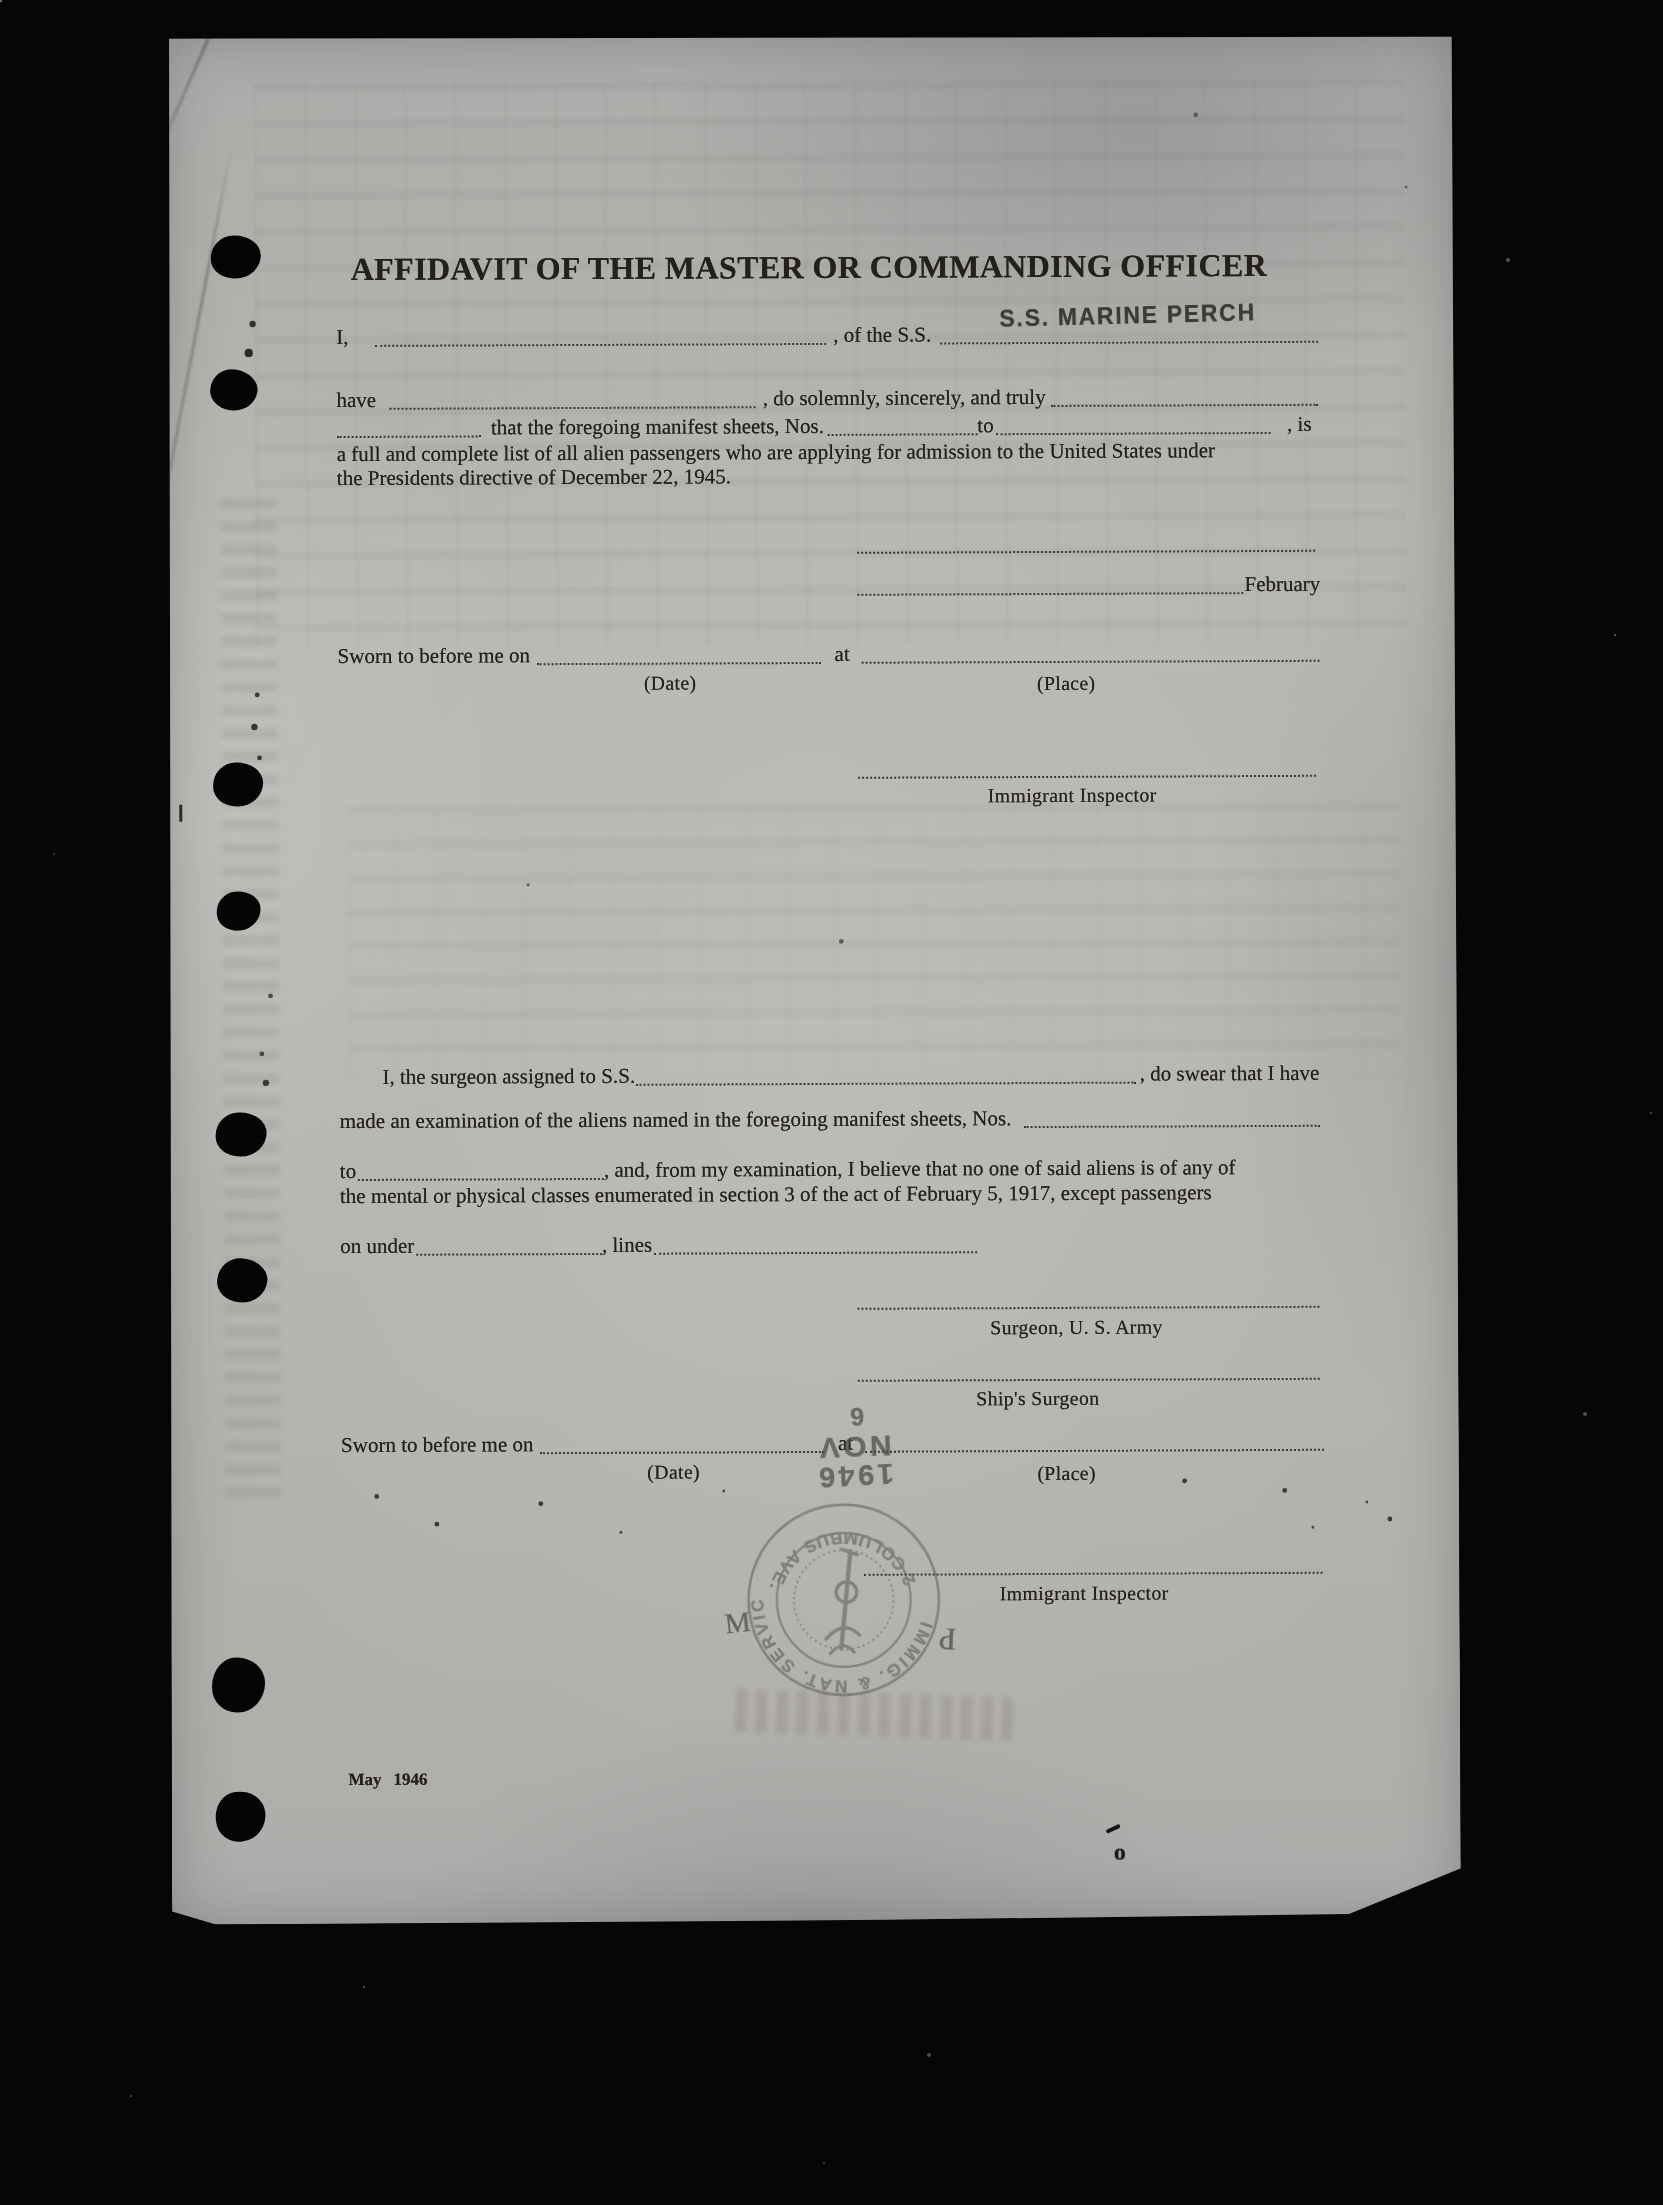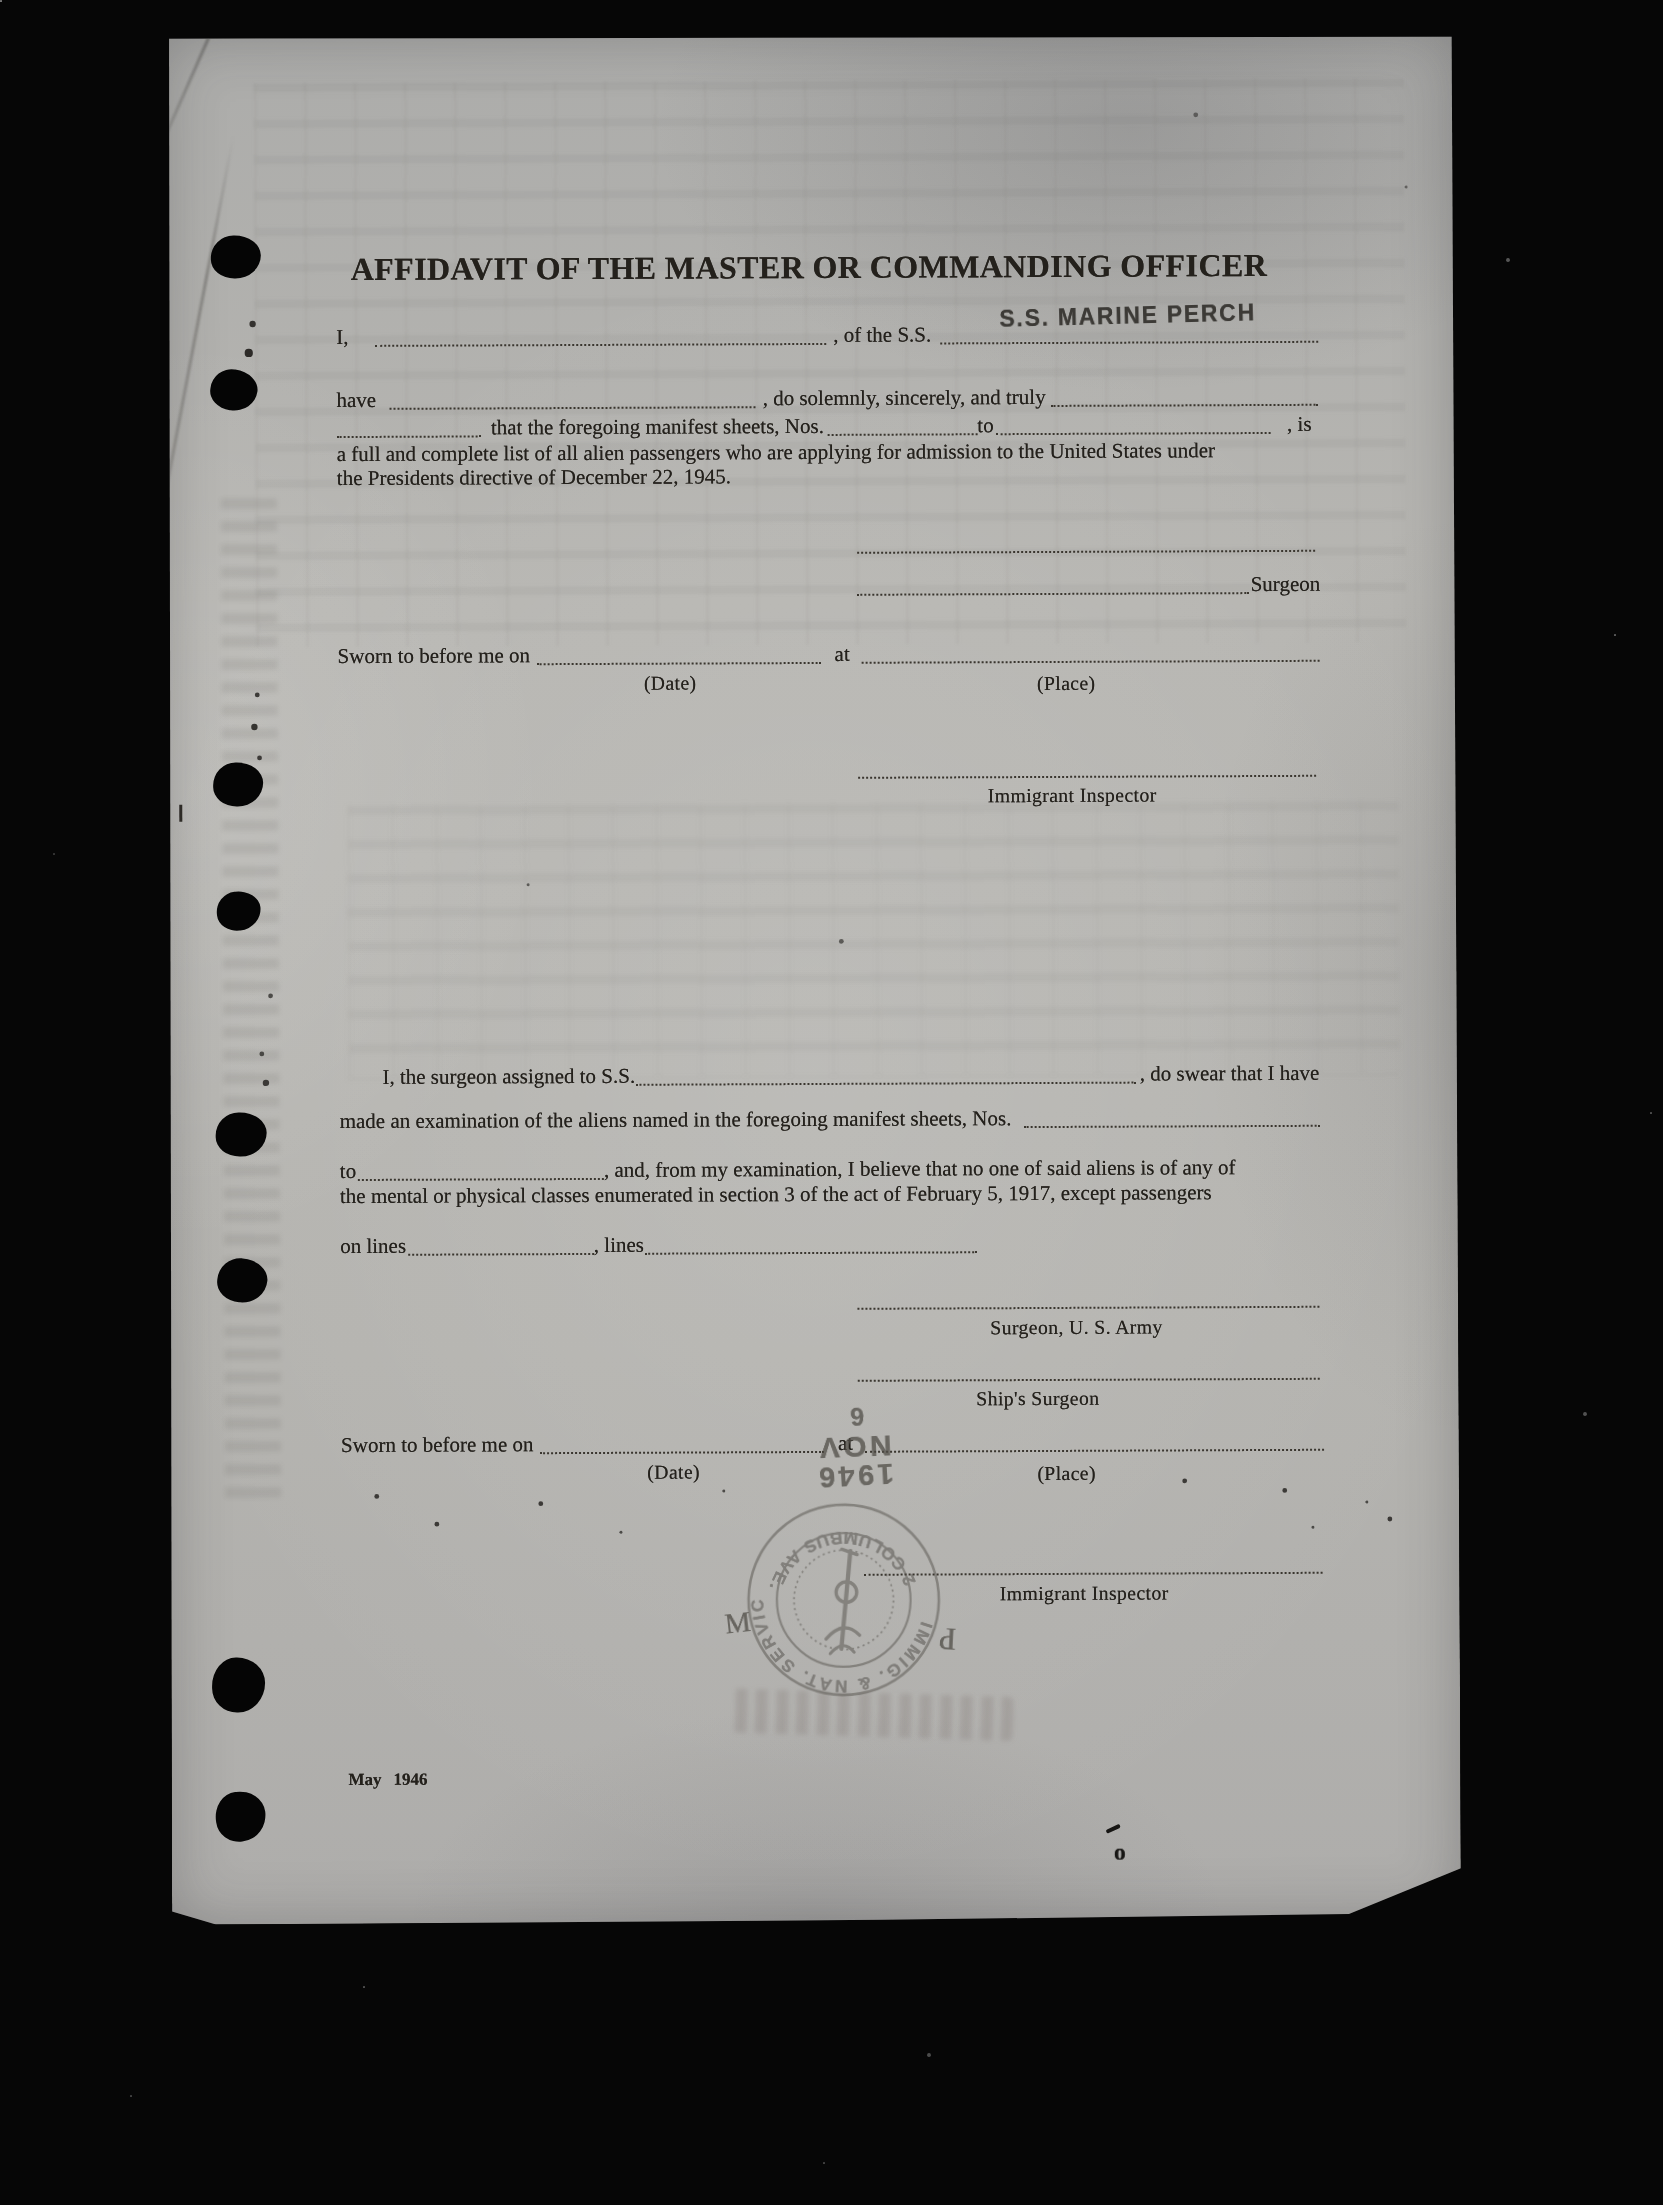--- a/index.html
+++ b/index.html
@@ -152,21 +152,21 @@
     <span>a full and complete list of all alien passengers who are applying for admission to the United States under</span>
   </div>
   <div class="row" style="left:171px;top:430px;">
     <span>the Presidents directive of December 22, 1945.</span>
   </div>
 
   <div class="sline" style="left:691px;top:518px;width:458px;"></div>
 
   <div class="row" style="left:691px;top:540px;width:463px;">
     <i class="ld fx"></i>
-    <span style="margin-left:1.7px;">Surgeon</span>
+    <span style="margin-left:1.7px;">February</span>
   </div>
 
   <div class="row" style="left:171px;top:608px;width:982px;">
     <span>Sworn to before me on</span>
     <i class="ld" style="width:284px;margin-left:6.8px;"></i>
     <span style="margin-left:13.7px;">at</span>
     <i class="ld fx" style="margin-left:12px;"></i>
   </div>
   <div class="slabel" style="left:448px;top:637px;width:111px;">(Date)</div>
   <div class="slabel" style="left:844px;top:639px;width:111px;">(Place)</div>
@@ -188,21 +188,21 @@
   <div class="row" style="left:171px;top:1123px;width:983px;">
     <span>to</span>
     <i class="ld" style="width:246px;margin-left:1.7px;"></i>
     <span>, and, from my examination, I believe that no one of said aliens is of any of</span>
   </div>
   <div class="row" style="left:171px;top:1148px;">
     <span>the mental or physical classes enumerated in section 3 of the act of February 5, 1917, except passengers</span>
   </div>
 
   <div class="row" style="left:171px;top:1198px;width:637px;">
-    <span>on lines</span>
+    <span>on under</span>
     <i class="ld" style="width:186px;margin-left:1.7px;"></i>
     <span>, lines</span>
     <i class="ld fx" style="margin-left:1.7px;"></i>
   </div>
 
   <div class="sline" style="left:688px;top:1274px;width:462px;"></div>
   <div class="slabel" style="left:676px;top:1283px;width:462px;">Surgeon, U. S. Army</div>
 
   <div class="sline" style="left:688px;top:1346px;width:462px;"></div>
   <div class="slabel" style="left:637px;top:1354px;width:462px;">Ship's Surgeon</div>

